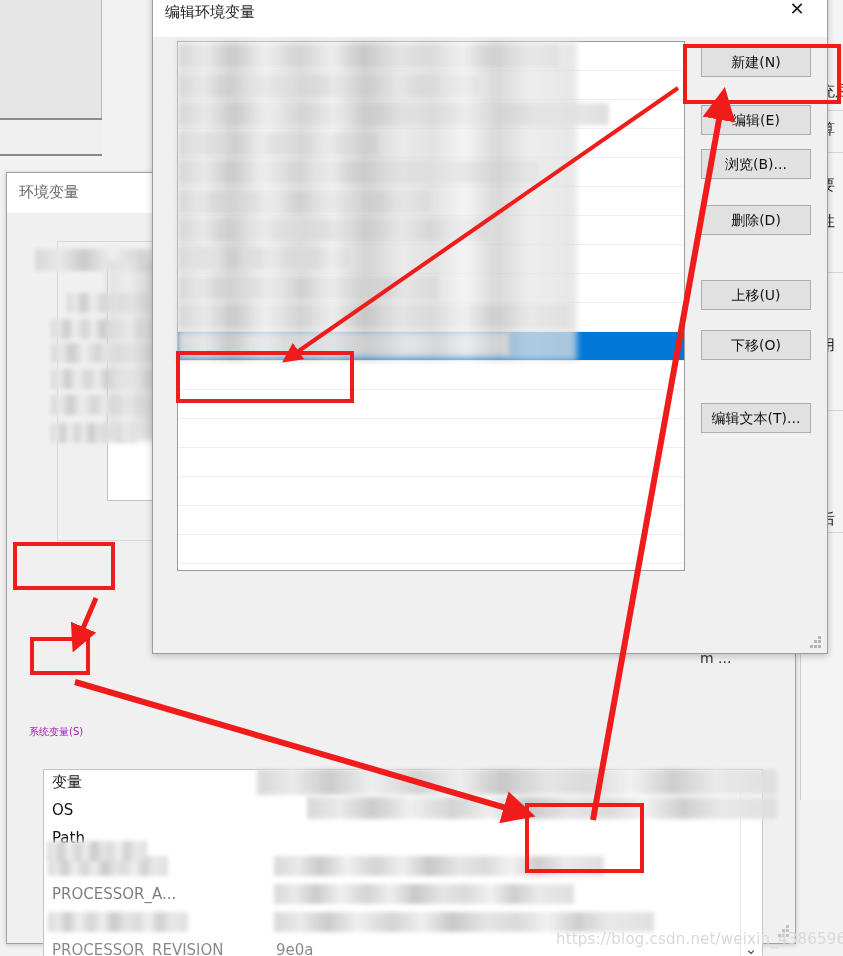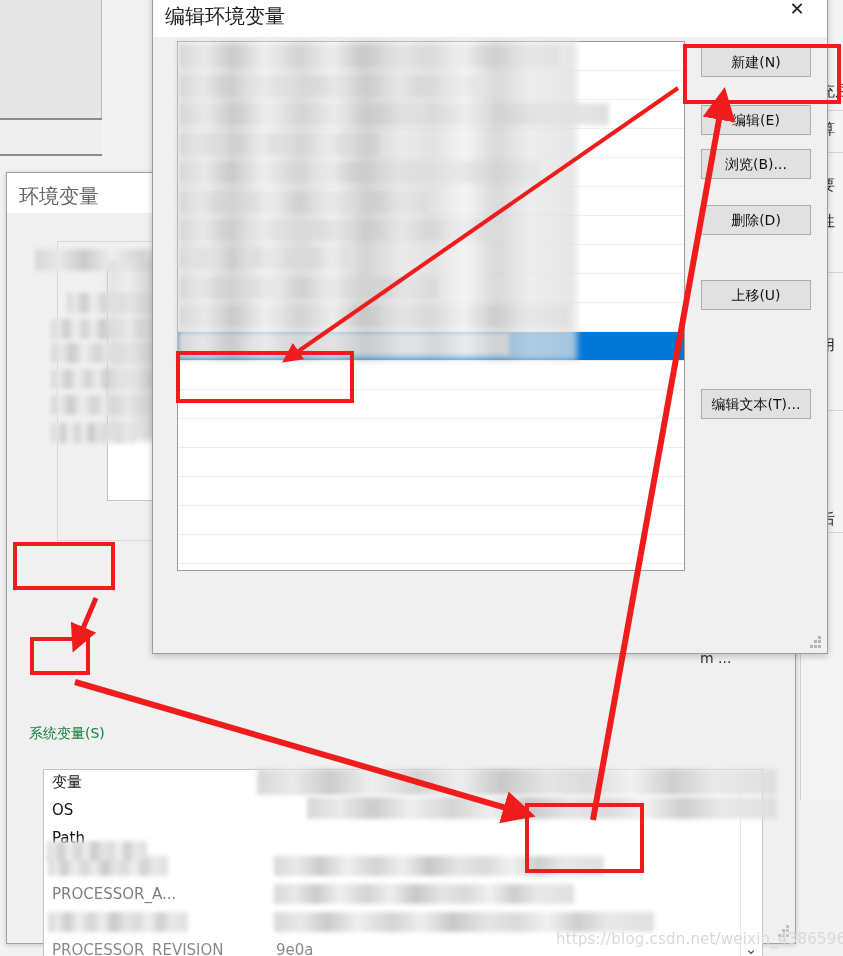--- a/index.html
+++ b/index.html
@@ -63,38 +63,38 @@
     background: #f0f0f0;
     border: 1px solid #a2a2a2;
     box-shadow: 0 1px 5px rgba(0,0,0,.18);
   }
   #env-titlebar {
     position: absolute; left: 0; top: 0; width: 100%; height: 40px;
     background: #ffffff; border-bottom: 1px solid #ffffff;
   }
   #env-title {
     position: absolute; left: 12px; top: 10px;
-    font-size: 20px; color: #666666;
+    font-size: 15px; color: #666666;
     font-family: "DejaVu Sans", sans-serif;
   }
 
   
   #env-user-group {
     position: absolute; left: 50px; top: 68px; width: 700px; height: 300px;
     border: 1px solid #d8d8d8; background: #f0f0f0;
   }
   #env-user-list {
     position: absolute; left: 100px; top: 88px; width: 640px; height: 240px;
     background: #ffffff; border: 1px solid #c4c4c4;
   }
 
   
   #env-sys-label {
     position: absolute; left: 22px; top: 552px;
-    font-size: 14px; color: #15803d;
+    font-size: 10px; color: #a21caf;
     font-family: "DejaVu Sans", sans-serif;
   }
   #env-sys-list {
     position: absolute; left: 36px; top: 596px; width: 720px; height: 208px;
     background: #ffffff; border: 1px solid #c4c4c4; overflow: hidden;
   }
   .sysrow {
     position: relative; height: 28px; width: 100%;
   }
   .sysrow .cell-name {
@@ -123,21 +123,21 @@
     left: 152px; top: -16px; width: 676px; height: 670px;
     background: #f0f0f0;
     border: 1px solid #9d9d9d;
     box-shadow: 0 2px 7px rgba(0,0,0,.22);
   }
   #edit-titlebar {
     position: absolute; left: 0; top: 0; width: 100%; height: 52px; background: #ffffff;
   }
   #edit-title {
     position: absolute; left: 12px; top: 18px;
-    font-size: 20px; color: #1b1b1b;
+    font-size: 15px; color: #1b1b1b;
     font-family: Liberation Sans, sans-serif;
   }
   #edit-close {
     position: absolute; right: 8px; top: 8px; width: 44px; height: 32px;
     color: #222222; font-size: 18px; text-align: center; line-height: 32px;
     cursor: default; font-family: "DejaVu Sans", sans-serif;
   }
 
   
   #path-list {
@@ -350,21 +350,22 @@
     <div class="blur-block" style="left:26px;  top:292px; width:260px; height:22px;"></div>
     <div class="blur-block" style="left:26px;  top:320px; width:390px; height:22px;"></div>
     <div class="blur-block" style="left:26px;  top:348px; width:330px; height:22px;"></div>
     <div class="blur-block blur-soft" style="left:24px; top:56px; width:400px; height:320px;"></div>
 
     <div class="pbtn" style="top:62px">新建(N)</div>
     <div class="pbtn" style="top:120px">编辑(E)</div>
     <div class="pbtn" style="top:164px">浏览(B)...</div>
     <div class="pbtn" style="top:295px">上移(U)</div>
     <div class="pbtn" style="top:220px">删除(D)</div>
-    <div class="pbtn" style="top:404px">编辑文本(T)...</div>
+    <div class="pbtn" style="top:345px">下移(O)</div>
+    <div class="pbtn" style="top:418px">编辑文本(T)...</div>
 
 
     <div id="edit-grip">
       <i style="left:9px;top:0"></i>
         <i style="left:5px;top:4px"></i>
         <i style="left:9px;top:4px"></i>
       <i style="left:1px;top:9px"></i>
         <i style="left:5px;top:9px"></i>
         <i style="left:9px;top:9px"></i>
     </div>

